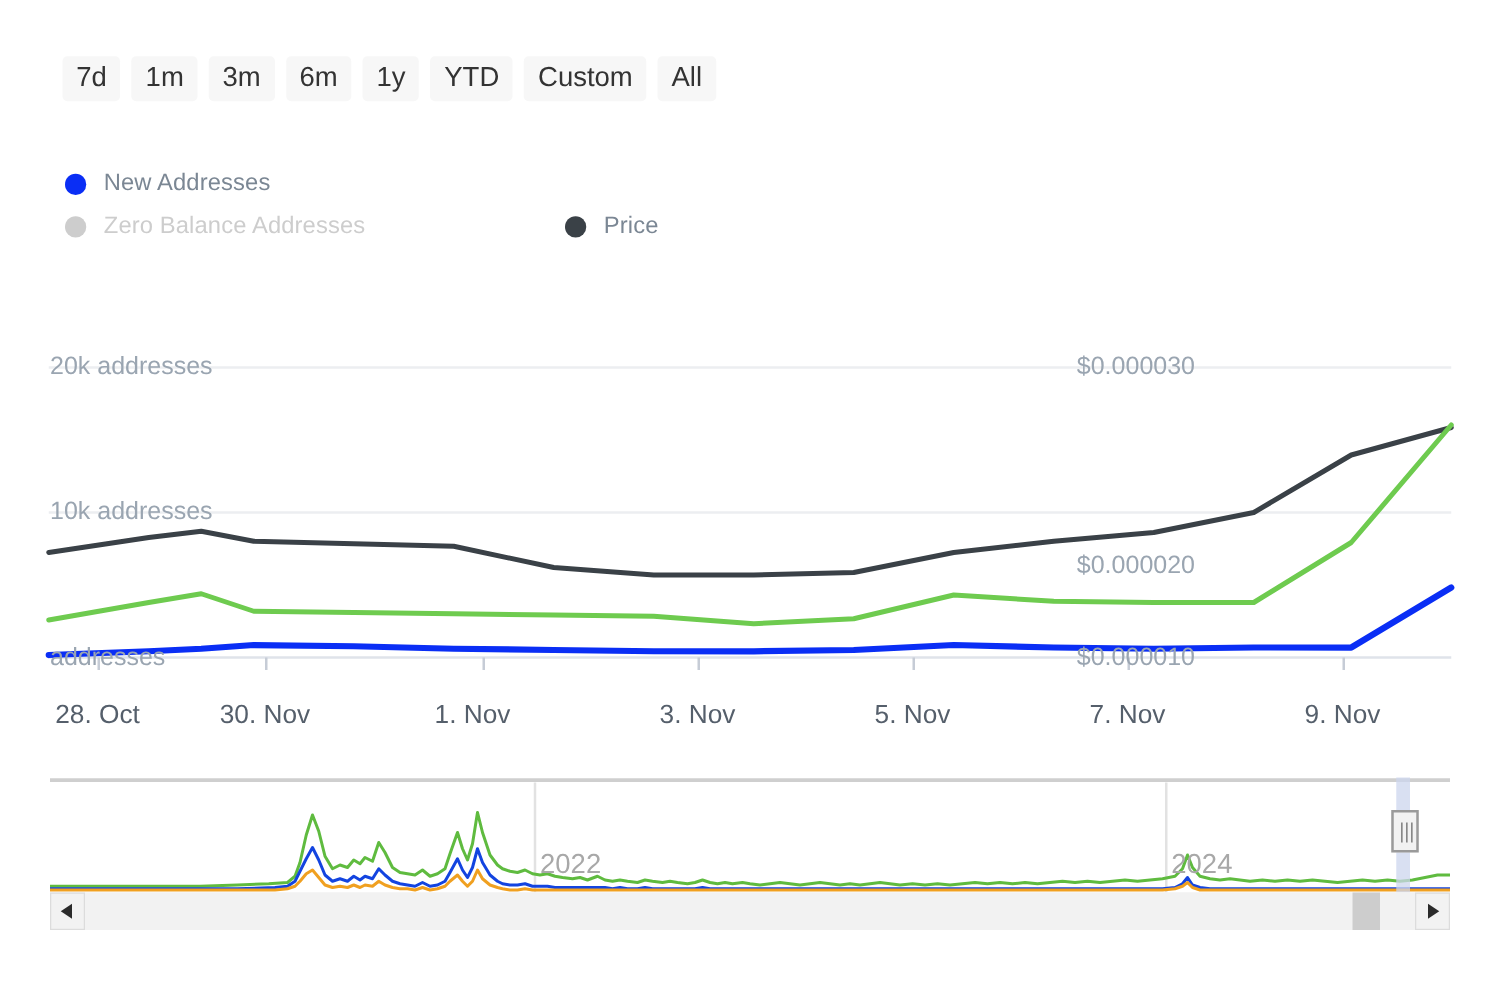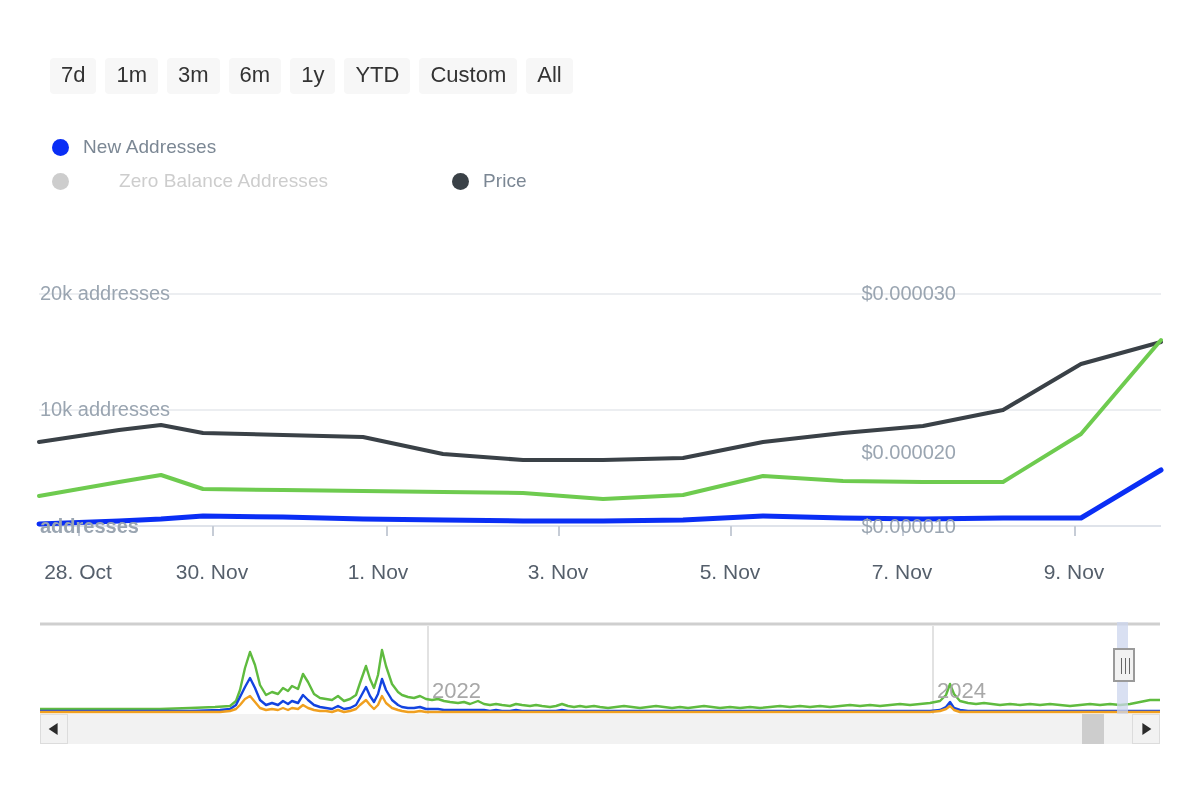--- a/index.html
+++ b/index.html
@@ -12,21 +12,21 @@
   #root {
     position: relative;
     width: 1200px; height: 800px;
     background: #ffffff;
     overflow: hidden;
   }
 
   
   .range-bar {
     position: absolute;
-    left: 50px; top: 58px;
+    left: 50px; top: 45px;
     display: flex;
     gap: 9px;
     align-items: center;
   }
   .range-btn {
     background: #f7f7f7;
     border: none;
     border-radius: 4px;
     color: #333333;
     font-size: 22px;
@@ -59,21 +59,21 @@
     border-radius: 50%;
     margin-right: 14px;
     flex: none;
   }
   .legend-label {
     font-size: 19px;
     color: #7b8794;
     letter-spacing: 0.1px;
     white-space: nowrap;
   }
-  .legend-item.inactive .legend-label { color: #cdcdcd; margin-left: 36px; }
+  .legend-item.inactive .legend-label { color: #cdcdcd; }
 
   
   .plot {
     position: absolute;
     left: 1px; top: 270px;
     width: 996px; height: 280px;
   }
   .plot svg { display: block; }
 
   .axis-label {
@@ -243,21 +243,21 @@
         <line x1="386" y1="256" x2="386" y2="266"></line>
         <line x1="558" y1="256" x2="558" y2="266"></line>
         <line x1="730" y1="256" x2="730" y2="266"></line>
         <line x1="902" y1="256" x2="902" y2="266"></line>
         <line x1="1074" y1="256" x2="1074" y2="266"></line>
       </g>
     </svg>
 
     <div class="axis-label left" style="top: 12px;">20k addresses</div>
     <div class="axis-label left" style="top: 128px;">10k addresses</div>
-    <div class="axis-label left" style="top: 245px; font-weight: bold;">addresses</div>
+    <div class="axis-label left" style="top: 245px;">addresses</div>
     <div class="axis-label right" style="top: 12px;">$0.000030</div>
     <div class="axis-label right" style="top: 128px; margin-top: 43px;">$0.000020</div>
     <div class="axis-label right" style="top: 245px;">$0.000010</div>
   </div>
 
   <div class="xaxis">
     <span class="xtick" style="left:78px">28. Oct</span>
     <span class="xtick" style="left:212px">30. Nov</span>
     <span class="xtick" style="left:378px">1. Nov</span>
     <span class="xtick" style="left:558px">3. Nov</span>

